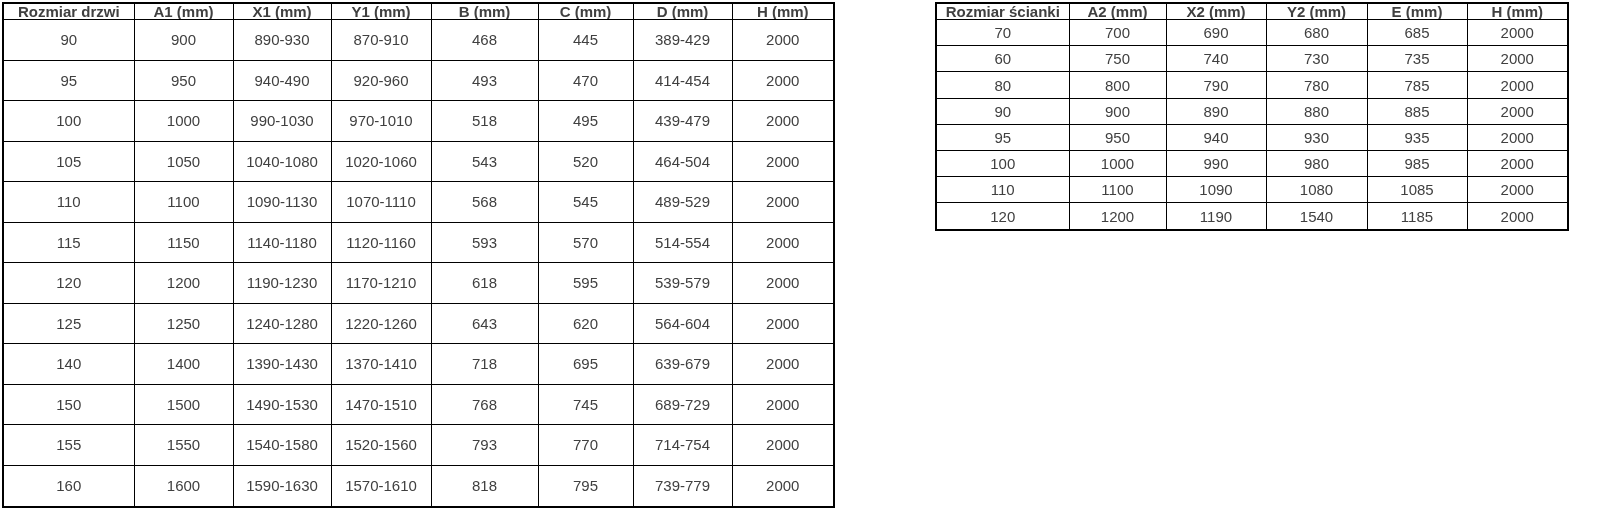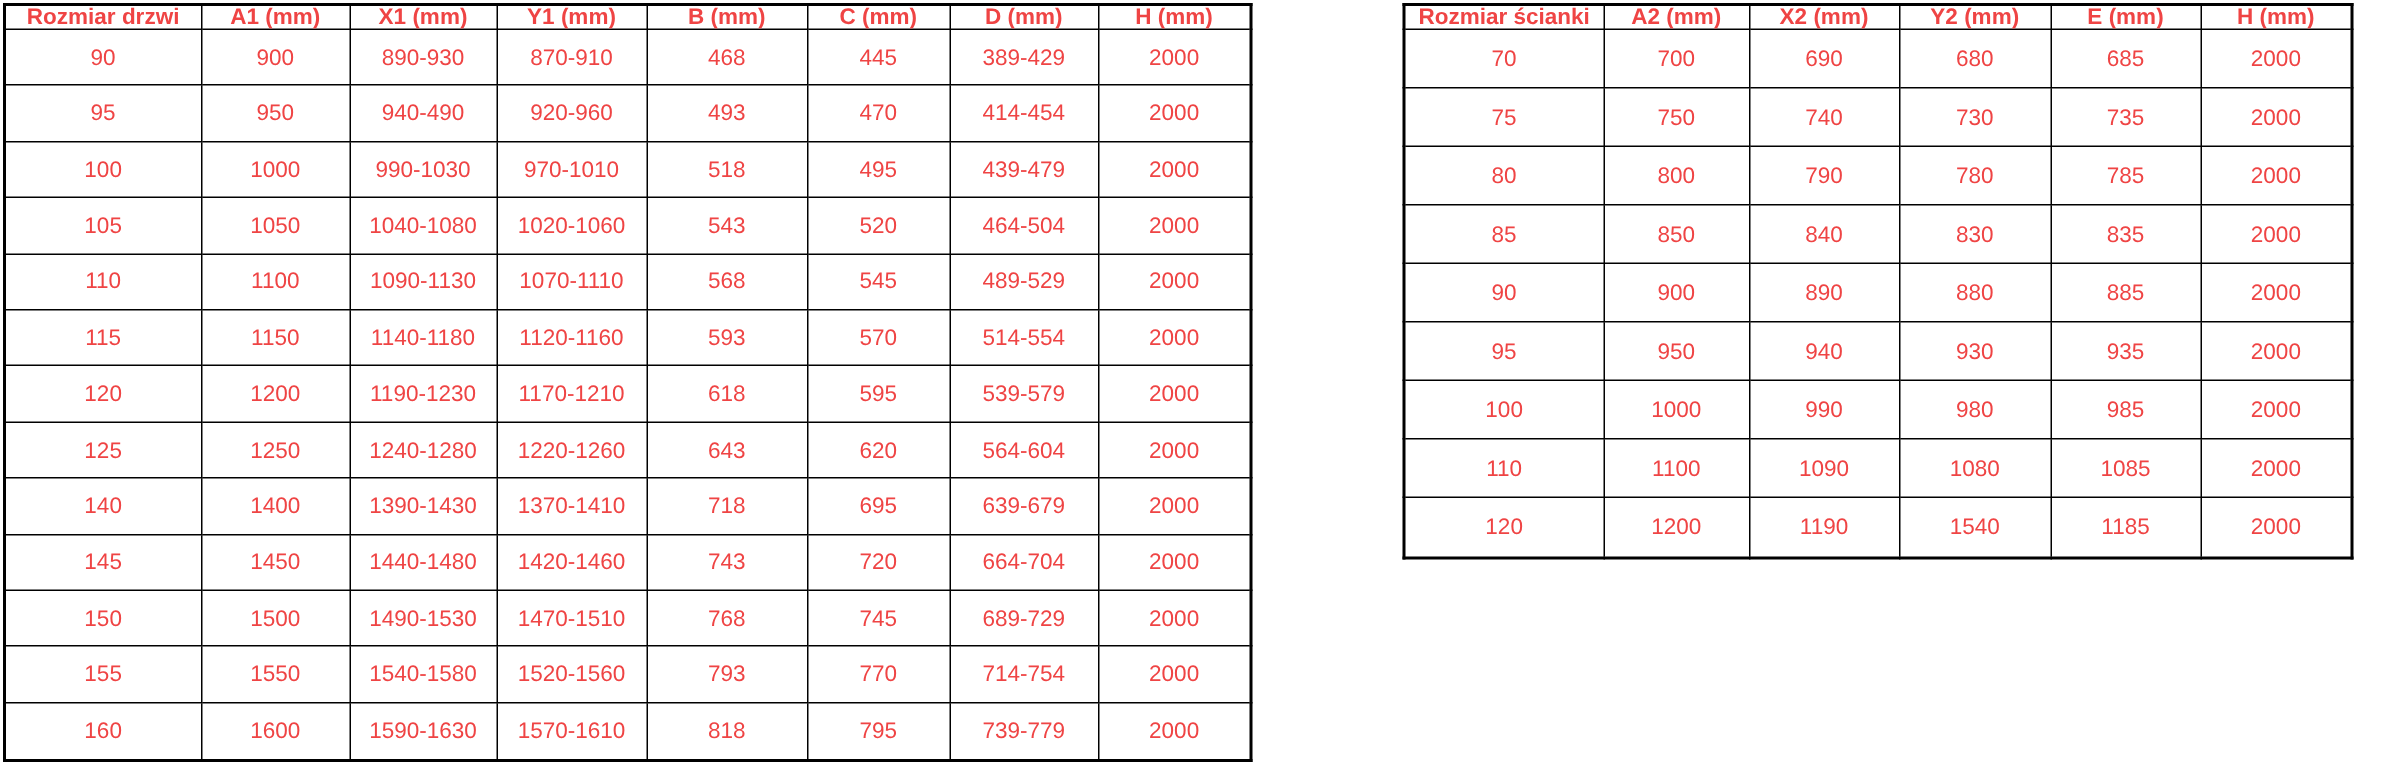--- a/index.html
+++ b/index.html
@@ -6,21 +6,21 @@
     margin: 0;
     padding: 0;
     background: #ffffff;
   }
   #page {
     position: relative;
     width: 1600px;
     height: 514px;
     background: #ffffff;
     font-family: "Liberation Sans", sans-serif;
-    color: #ef4444;
+    color: #404040;
   }
   table.spec {
     position: absolute;
     border-collapse: collapse;
     table-layout: fixed;
     background: #ffffff;
     border: 2px solid #000000;
   }
   table.spec th, table.spec td {
     border: 1px solid #000000;
@@ -38,21 +38,21 @@
   #doors-table {
     left: 2px;
     top: 2px;
     width: 831px;
     height: 506px;
   }
   #walls-table {
     left: 935px;
     top: 2px;
     width: 632px;
-    height: 371px;
+    height: 229px;
   }
 </style>
 </head>
 <body>
 
 <div id="page">
 
   <table id="doors-table" class="spec">
     <colgroup>
       <col style="width:131px">
@@ -161,30 +161,20 @@
           <td>140</td>
           <td>1400</td>
           <td>1390-1430</td>
           <td>1370-1410</td>
           <td>718</td>
           <td>695</td>
           <td>639-679</td>
           <td>2000</td>
         </tr>
         <tr>
-          <td>145</td>
-          <td>1450</td>
-          <td>1440-1480</td>
-          <td>1420-1460</td>
-          <td>743</td>
-          <td>720</td>
-          <td>664-704</td>
-          <td>2000</td>
-        </tr>
-        <tr>
           <td>150</td>
           <td>1500</td>
           <td>1490-1530</td>
           <td>1470-1510</td>
           <td>768</td>
           <td>745</td>
           <td>689-729</td>
           <td>2000</td>
         </tr>
         <tr>
@@ -232,44 +222,36 @@
       <tbody>
         <tr>
           <td>70</td>
           <td>700</td>
           <td>690</td>
           <td>680</td>
           <td>685</td>
           <td>2000</td>
         </tr>
         <tr>
-          <td>75</td>
+          <td>60</td>
           <td>750</td>
           <td>740</td>
           <td>730</td>
           <td>735</td>
           <td>2000</td>
         </tr>
         <tr>
           <td>80</td>
           <td>800</td>
           <td>790</td>
           <td>780</td>
           <td>785</td>
           <td>2000</td>
         </tr>
         <tr>
-          <td>85</td>
-          <td>850</td>
-          <td>840</td>
-          <td>830</td>
-          <td>835</td>
-          <td>2000</td>
-        </tr>
-        <tr>
           <td>90</td>
           <td>900</td>
           <td>890</td>
           <td>880</td>
           <td>885</td>
           <td>2000</td>
         </tr>
         <tr>
           <td>95</td>
           <td>950</td>

